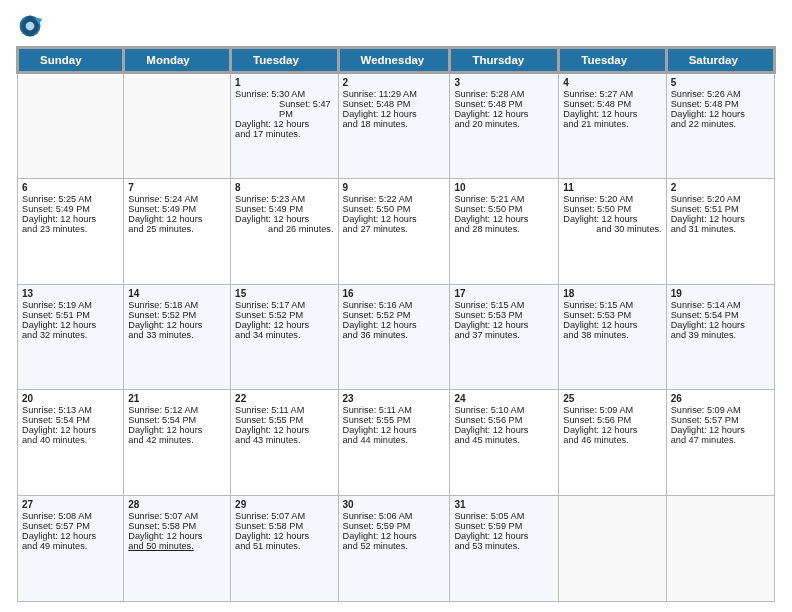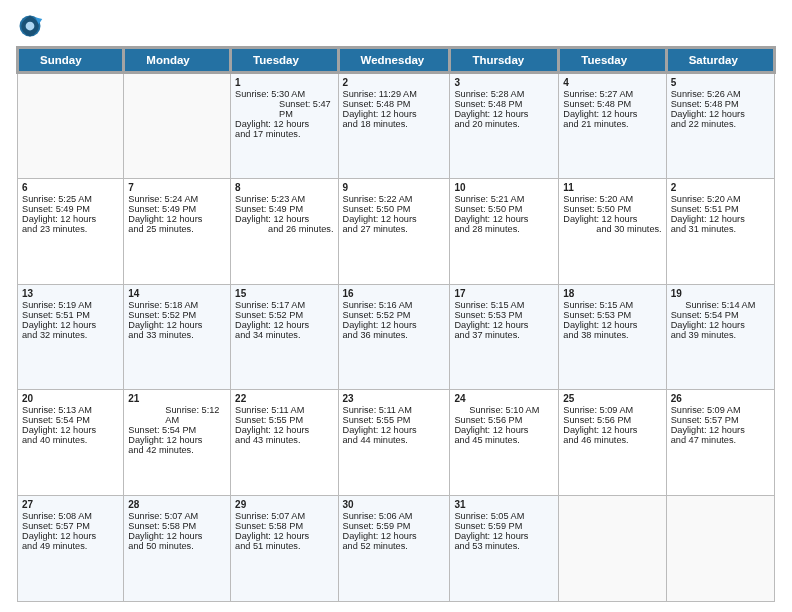--- a/index.html
+++ b/index.html
@@ -255,58 +255,58 @@
           </td>
           <td>
             <span class="day-num">18</span>
             <span style="display: block;">Sunrise: 5:15 AM</span>
             <span style="display: block;">Sunset: 5:53 PM</span>
             <span style="display: block;">Daylight: 12 hours</span>
             <span style="display: block;">and 38 minutes.</span>
           </td>
           <td>
             <span class="day-num">19</span>
-            <span style="display: block; text-align: center;">Sunrise: 5:14 AM</span>
+            <span style="display: block;">Sunrise: 5:14 AM</span>
             <span style="display: block;">Sunset: 5:54 PM</span>
             <span style="display: block;">Daylight: 12 hours</span>
             <span style="display: block;">and 39 minutes.</span>
           </td>
         </tr>
         <tr>
           <td>
             <span class="day-num">20</span>
             <span style="display: block;">Sunrise: 5:13 AM</span>
             <span style="display: block;">Sunset: 5:54 PM</span>
             <span style="display: block;">Daylight: 12 hours</span>
             <span style="display: block;">and 40 minutes.</span>
           </td>
           <td>
             <span class="day-num">21</span>
-            <span style="display: block; margin-left: 37px;">Sunrise: 5:12 AM</span>
+            <span style="display: block;">Sunrise: 5:12 AM</span>
             <span style="display: block;">Sunset: 5:54 PM</span>
             <span style="display: block;">Daylight: 12 hours</span>
             <span style="display: block;">and 42 minutes.</span>
           </td>
           <td>
             <span class="day-num">22</span>
             <span style="display: block;">Sunrise: 5:11 AM</span>
             <span style="display: block;">Sunset: 5:55 PM</span>
             <span style="display: block;">Daylight: 12 hours</span>
             <span style="display: block;">and 43 minutes.</span>
           </td>
           <td>
             <span class="day-num">23</span>
             <span style="display: block;">Sunrise: 5:11 AM</span>
             <span style="display: block;">Sunset: 5:55 PM</span>
             <span style="display: block;">Daylight: 12 hours</span>
             <span style="display: block;">and 44 minutes.</span>
           </td>
           <td>
             <span class="day-num">24</span>
-            <span style="display: block; text-align: center;">Sunrise: 5:10 AM</span>
+            <span style="display: block;">Sunrise: 5:10 AM</span>
             <span style="display: block;">Sunset: 5:56 PM</span>
             <span style="display: block;">Daylight: 12 hours</span>
             <span style="display: block;">and 45 minutes.</span>
           </td>
           <td>
             <span class="day-num">25</span>
             <span style="display: block;">Sunrise: 5:09 AM</span>
             <span style="display: block;">Sunset: 5:56 PM</span>
             <span style="display: block;">Daylight: 12 hours</span>
             <span style="display: block;">and 46 minutes.</span>
@@ -325,21 +325,21 @@
             <span style="display: block;">Sunrise: 5:08 AM</span>
             <span style="display: block;">Sunset: 5:57 PM</span>
             <span style="display: block;">Daylight: 12 hours</span>
             <span style="display: block;">and 49 minutes.</span>
           </td>
           <td>
             <span class="day-num">28</span>
             <span style="display: block;">Sunrise: 5:07 AM</span>
             <span style="display: block;">Sunset: 5:58 PM</span>
             <span style="display: block;">Daylight: 12 hours</span>
-            <span style="display: block;">and 50 minutes.</span>
+            <span style="display: block; text-decoration: underline;">and 50 minutes.</span>
           </td>
           <td>
             <span class="day-num">29</span>
             <span style="display: block;">Sunrise: 5:07 AM</span>
             <span style="display: block;">Sunset: 5:58 PM</span>
             <span style="display: block;">Daylight: 12 hours</span>
             <span style="display: block;">and 51 minutes.</span>
           </td>
           <td>
             <span class="day-num">30</span>

